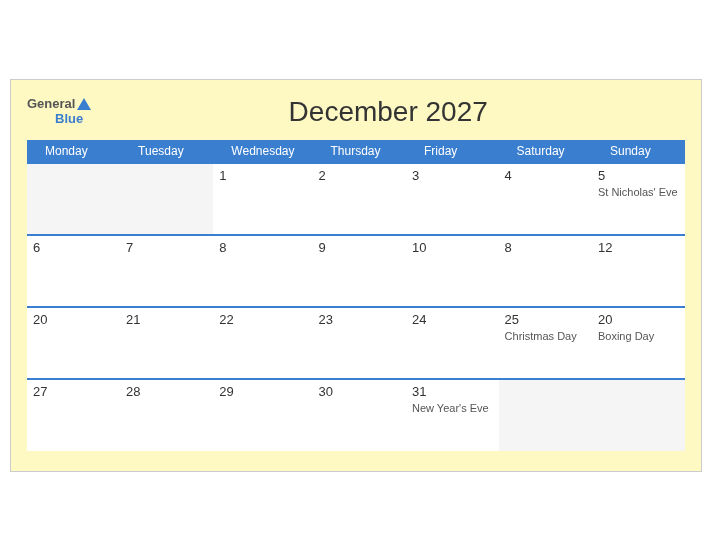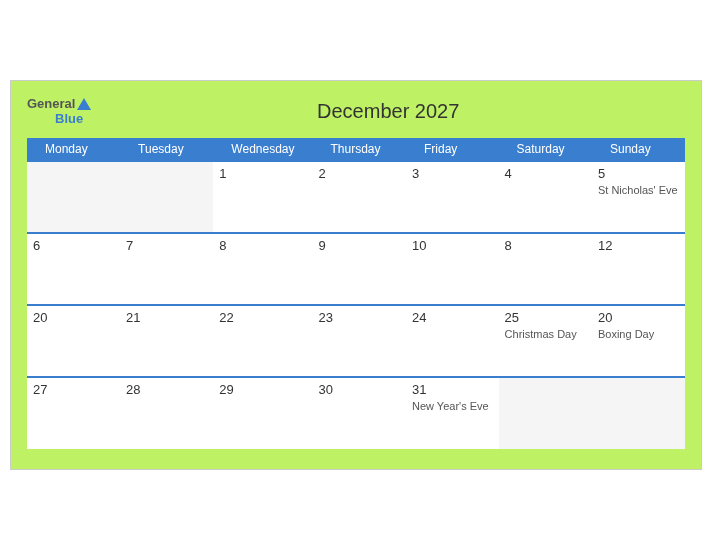--- a/index.html
+++ b/index.html
@@ -7,21 +7,21 @@
       font-family: Arial, sans-serif;
       background: #fff;
       width: 712px;
       height: 550px;
       display: flex;
       align-items: center;
       justify-content: center;
     }
     .calendar-container {
       width: 692px;
-      background: #bef264;
+      background: #fef9c3;
       border: 1px solid #ccc;
       padding: 16px 16px 20px 16px;
     }
     .calendar-header {
       display: flex;
       align-items: center;
       justify-content: space-between;
       margin-bottom: 12px;
     }
     .logo {
@@ -48,21 +48,21 @@
     }
     .logo-triangle {
       width: 0;
       height: 0;
       border-left: 7px solid transparent;
       border-right: 7px solid transparent;
       border-bottom: 12px solid #3a7ecf;
       margin-left: 2px;
     }
     .calendar-title {
-      font-size: 20px;
+      font-size: 28px;
       font-weight: normal;
       color: #333;
       text-align: center;
       flex: 1;
     }
     .calendar-country {
       font-size: 13px;
       color: #333;
       text-align: right;
       min-width: 120px;

